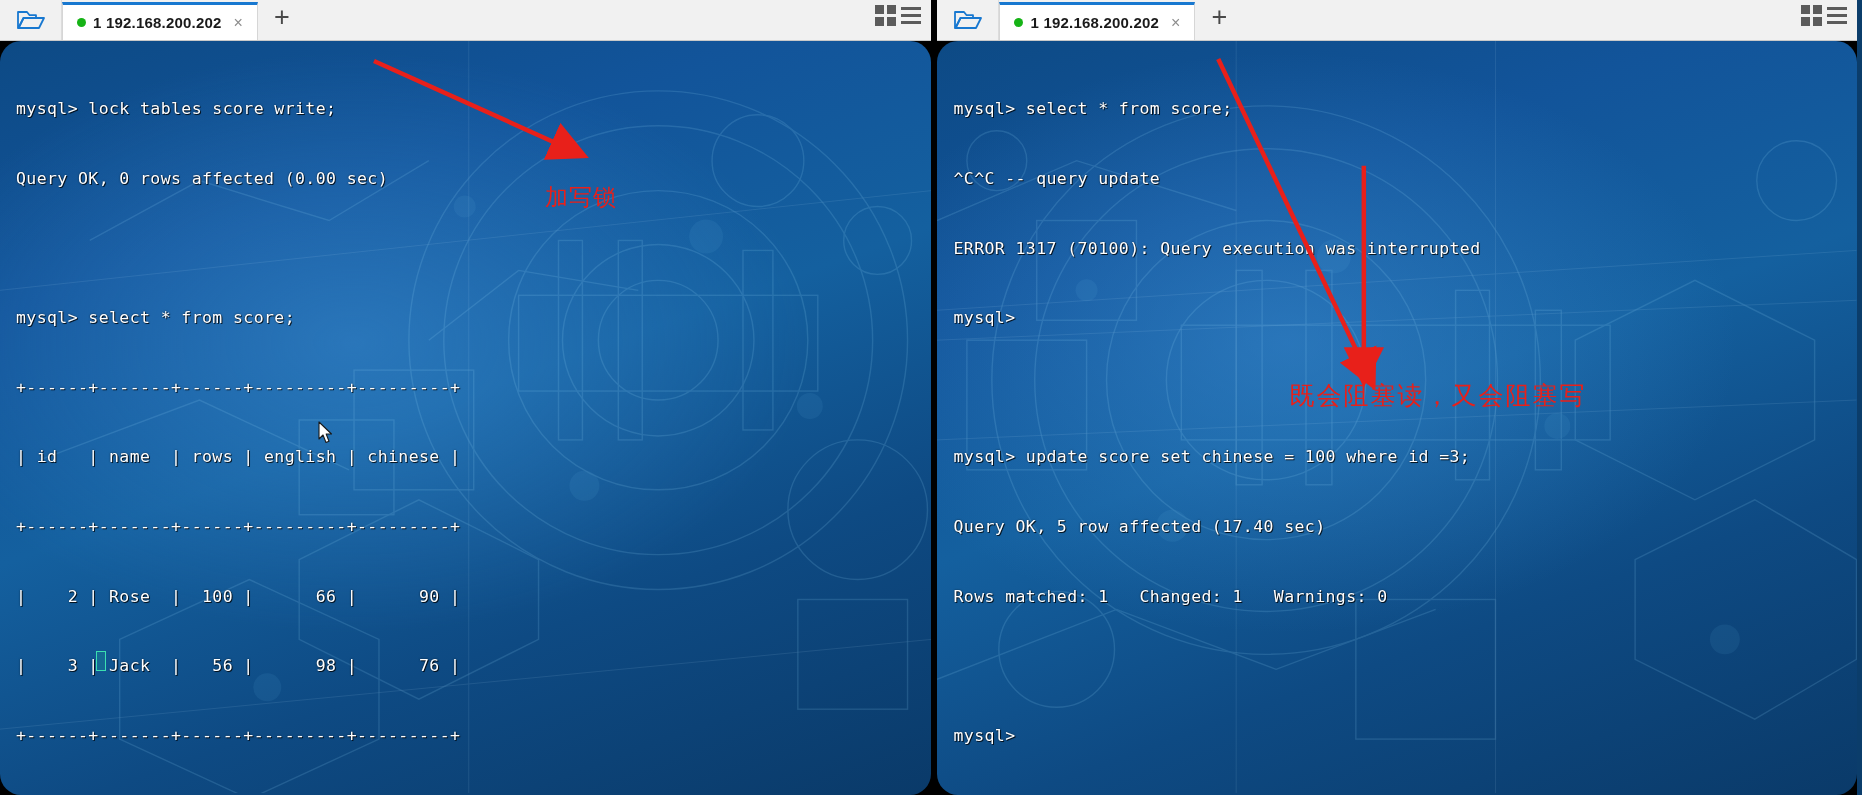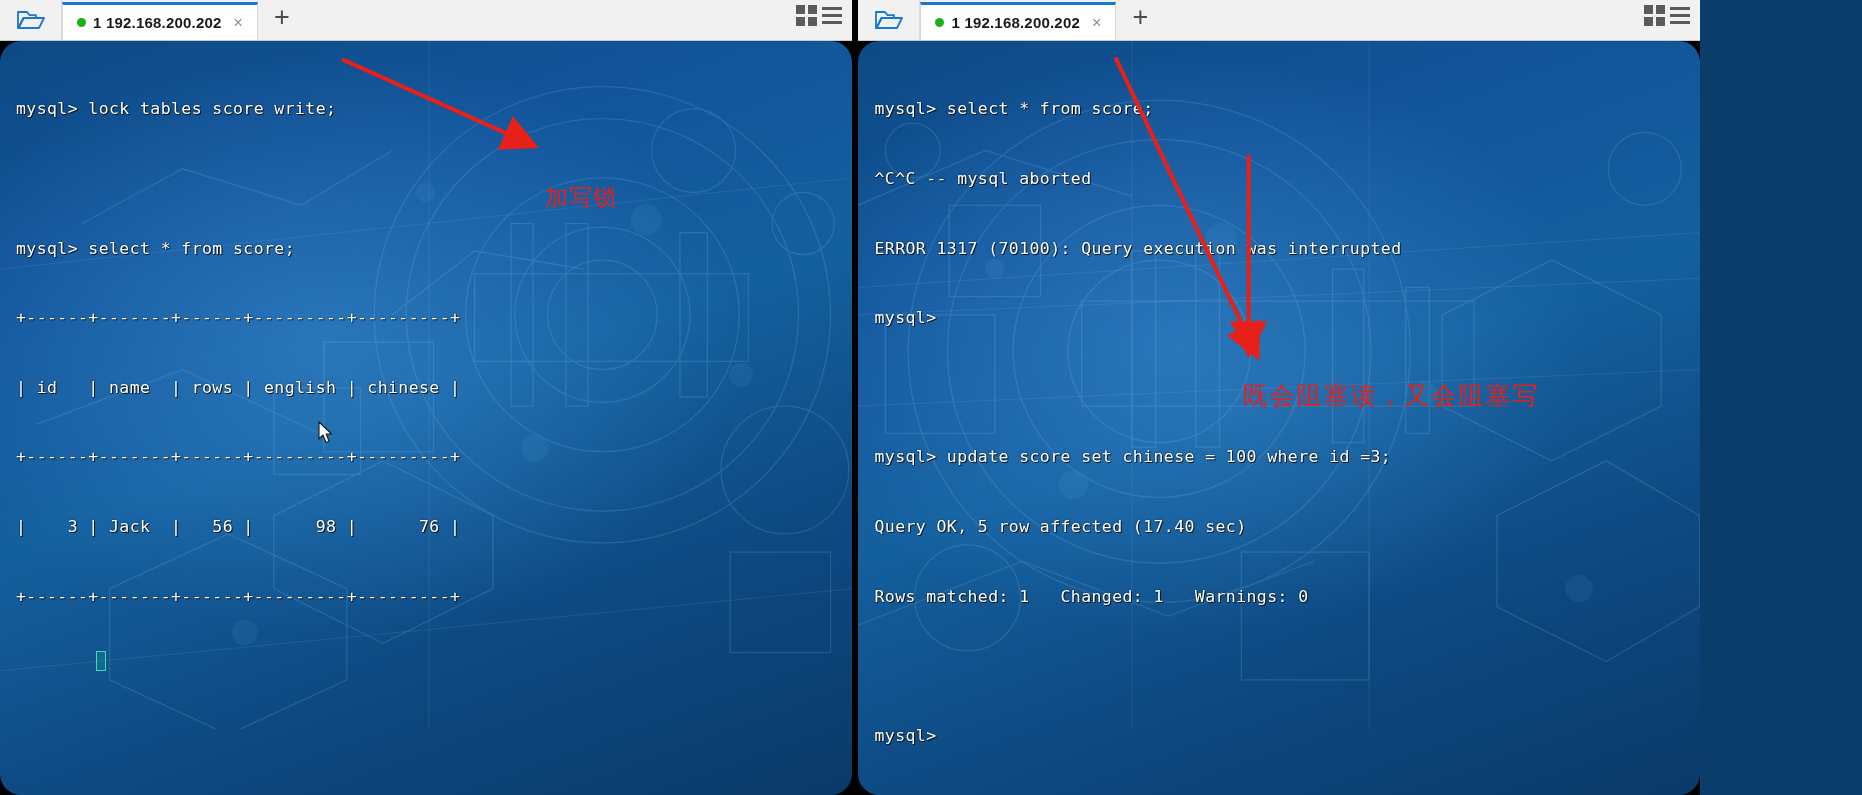--- a/index.html
+++ b/index.html
@@ -8,21 +8,21 @@
     background: #0b3d6b;
   }
   body {
     width: 1862px;
     height: 795px;
     overflow: hidden;
     font-family: "Liberation Sans", sans-serif;
   }
   .screen {
     position: relative;
-    width: 1700px;
+    width: 1857px;
     height: 795px;
     display: flex;
     background: #000;
   }
   .pane {
     position: relative;
     height: 795px;
     overflow: hidden;
     background: #000;
   }
@@ -270,25 +270,27 @@
         </g>
         <g stroke="#bfe4fb" stroke-width="1" fill="none" opacity="0.35">
           <path d="M0 250 L934 150"></path>
           <path d="M0 690 L934 600"></path>
           <path d="M470 0 L470 754"></path>
         </g>
       </svg>
 
       <div class="term-text">
         <div class="term-line">mysql&gt; lock tables score write;</div>
+        <div class="term-line">Query OK, 0 rows affected (0.00 sec)</div>
         <div class="term-line blank"></div>
         <div class="term-line">mysql&gt; select * from score;</div>
         <div class="term-line">+------+-------+------+---------+---------+</div>
         <div class="term-line">| id   | name  | rows | english | chinese |</div>
         <div class="term-line">+------+-------+------+---------+---------+</div>
+        <div class="term-line">|    2 | Rose  |  100 |      66 |      90 |</div>
         <div class="term-line">|    3 | Jack  |   56 |      98 |      76 |</div>
         <div class="term-line">+------+-------+------+---------+---------+</div>
         
         
         
         
         
         
         
         
@@ -382,21 +384,21 @@
           <path d="M0 270 L922 210"></path>
           <path d="M0 300 L922 260"></path>
           <path d="M0 400 L922 360"></path>
           <path d="M300 0 L300 754"></path>
           <path d="M560 0 L560 754"></path>
         </g>
       </svg>
 
       <div class="term-text">
         <div class="term-line">mysql&gt; select * from score;</div>
-        <div class="term-line">^C^C -- mysql aborted</div>
+        <div class="term-line">^C^C -- query update</div>
         <div class="term-line">ERROR 1317 (70100): Query execution was interrupted</div>
         <div class="term-line">mysql&gt;</div>
         <div class="term-line blank"></div>
         <div class="term-line">mysql&gt; update score set chinese = 100 where id =3;</div>
         <div class="term-line">Query OK, 5 row affected (17.40 sec)</div>
         <div class="term-line">Rows matched: 1   Changed: 1   Warnings: 0</div>
         <div class="term-line blank"></div>
         <div class="term-line">mysql&gt;</div>
       </div>
 
@@ -406,18 +408,18 @@
             <path d="M0,0 L9,4.5 L0,9 Z" fill="#e8201a"></path>
           </marker>
           <marker id="arrR2" markerWidth="9" markerHeight="9" refX="4" refY="4.5" orient="auto" markerUnits="strokeWidth">
             <path d="M0,0 L9,4.5 L0,9 Z" fill="#e8201a"></path>
           </marker>
         </defs>
         <line x1="282" y1="18" x2="430" y2="330" stroke="#e8201a" stroke-width="4.5" marker-end="url(#arrR1)"></line>
         <line x1="428" y1="125" x2="428" y2="325" stroke="#e8201a" stroke-width="4.5" marker-end="url(#arrR2)"></line>
       </svg>
 
-      <div class="anno-text big" style="left:352px; top:338px;margin-left:32px;">既会阻塞读，又会阻塞写</div>
+      <div class="anno-text big" style="left:352px; top:338px;">既会阻塞读，又会阻塞写</div>
 
     </div>
   </div>
 
 </div>
 
 </body></html>

